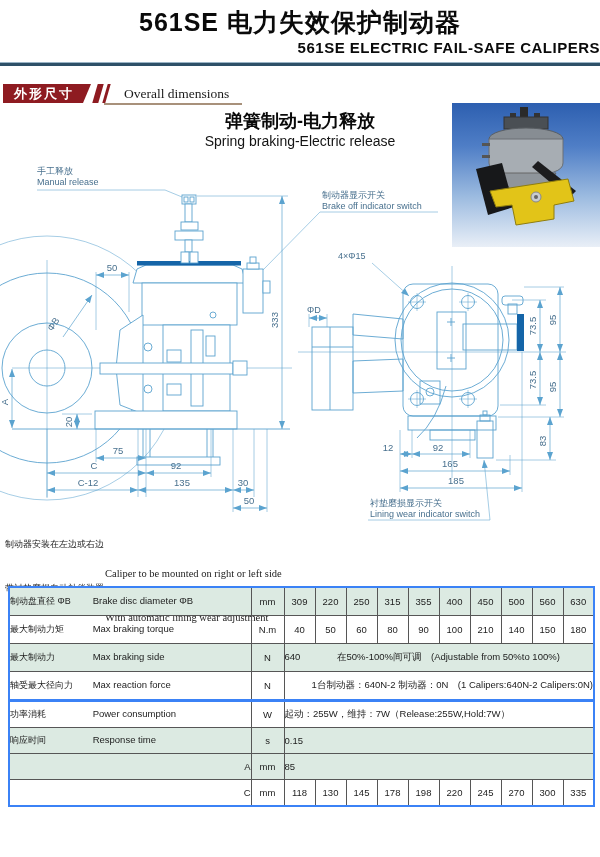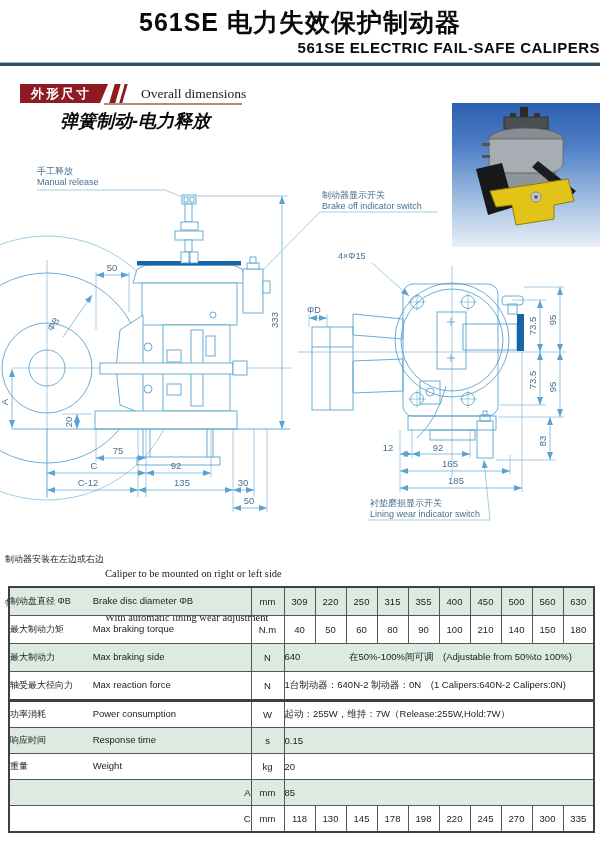--- a/index.html
+++ b/index.html
@@ -6,83 +6,84 @@
   #page{position:relative;width:600px;height:857px;background:#fff;overflow:hidden;
         font-family:"Liberation Sans",sans-serif;color:#111;}
   .abs{position:absolute;}
   
   #title-cn{top:6px;left:0;width:600px;text-align:center;font-size:25px;font-weight:bold;
             letter-spacing:1px;color:#0a0a0a;}
   #title-en{top:39px;left:0;width:600px;text-align:right;font-size:15px;font-weight:bold;
             letter-spacing:.5px;color:#0a0a0a;}
   #top-rule{top:62px;left:0;width:600px;height:3px;background:#2e5068;border-top:1px solid #9ab4c6;}
   
-  #banner{top:84px;left:3px;height:19px;display:flex;align-items:stretch;margin-left:17px;}
+  #banner{top:84px;left:3px;height:19px;display:flex;align-items:stretch;}
   #banner-red{width:82px;background:#8e1b21;clip-path:polygon(0 0,100% 0,calc(100% - 8px) 100%,0 100%);
               color:#fff;font-family:"Liberation Serif",serif;font-weight:bold;font-size:13px;
               display:flex;align-items:center;justify-content:center;letter-spacing:2px;padding-right:6px;}
   .stripe{background:#8e1b21;transform:skewX(-16deg);margin-left:4px;}
   #banner-en{margin-left:16px;font-family:"Liberation Serif",serif;font-size:13.5px;color:#1a1a1a;
              display:flex;align-items:center;}
   #banner-underline{top:103px;left:104px;width:138px;height:2px;background:#a8917b;}
   
-  #sub-cn{top:109px;left:60px;width:480px;text-align:left;font-size:18px;font-weight:bold;color:#0a0a0a;font-style:italic;}
+  #sub-cn{top:109px;left:60px;width:480px;text-align:center;font-size:18px;font-weight:bold;color:#0a0a0a;}
   #sub-en{top:133px;left:60px;width:480px;text-align:center;font-size:14px;color:#141414;}
   
   #photo{top:103px;left:452px;width:148px;height:144px;
          background:linear-gradient(180deg,#2d5fb0 0%,#4f7ec6 30%,#9cbbe0 65%,#e9eff7 100%);}
   
   #draw{top:160px;left:0;}
   #draw .o{stroke:#5ba3cf;fill:none;stroke-width:.9;}
   #draw .w{stroke:#5ba3cf;fill:#fff;stroke-width:.9;}
   #draw .t{stroke:#5ba3cf;fill:none;stroke-width:.55;}
   #draw .d{stroke:#5ba3cf;fill:none;stroke-width:.7;}
   #draw text{font-family:"Liberation Sans",sans-serif;fill:#48708e;}
   #draw .dt{font-size:9.5px;}
   #draw .ct{font-size:9px;}
   
   #notes{top:537px;left:5px;font-size:10px;color:#1c1c1c;}
-  .note-line{display:flex;line-height:15px;align-items:center;}
+  .note-line{display:flex;line-height:15px;}
   .note-cn{width:100px;font-size:9px;}
   .note-en{font-family:"Liberation Serif",serif;font-size:10.5px;margin-top:29px;}
   
   table.spec{position:absolute;left:8px;width:584px;border-collapse:collapse;table-layout:fixed;
-             font-size:9.5px;color:#1c1c1c;border:2px solid #404040;}
+             font-size:9.5px;color:#1c1c1c;border:2px solid #3b82f6;}
   table.spec td{border:1px solid #565656;padding:0;height:27px;overflow:hidden;white-space:nowrap;}
   #t1{top:586px;} #t2{top:700px;}
   #t2 td{height:25px;}
   .shade td{background:#dceae2;}
   td.lbl{padding-left:23px;}
   td.lbl .cn{display:inline-block;width:80px;font-size:9px;}
   td.lbl .en{font-size:9.5px;}
   td.lblr{text-align:right;padding-right:44px;}
   td.unit,td.val{text-align:center;}
-  td.ctr{text-align:left;}
+  td.ctr{text-align:right;}
   td.lft{text-align:left;padding-left:12px;}
   td.mix{padding-left:10px;}
-  td.mix .rest{margin-left:46px;}
+  td.mix .rest{margin-left:34px;}
 </style>
 </head>
 <body>
 
 <div id="page">
 
   <div class="abs" id="title-cn">561SE 电力失效保护制动器</div>
   <div class="abs" id="title-en">561SE ELECTRIC FAIL-SAFE CALIPERS</div>
   <div class="abs" id="top-rule"></div>
 
   <div class="abs" id="banner">
     <div id="banner-red">外形尺寸</div>
     <div class="stripe" style="width:6px"></div>
     <div class="stripe" style="width:3px"></div>
     <div id="banner-en">Overall dimensions</div>
   </div>
   <div class="abs" id="banner-underline"></div>
 
   <div class="abs" id="sub-cn">弹簧制动-电力释放</div>
+  <div class="abs" id="sub-en">Spring braking-Electric release</div>
 
   <svg class="abs" id="draw" width="600" height="416" viewBox="0 160 600 416">
     <defs>
       <marker id="ar" markerWidth="9" markerHeight="7" refX="8" refY="3" orient="auto-start-reverse" markerUnits="userSpaceOnUse">
         <path d="M0 0 L8 3 L0 6 Z" fill="#5ba3cf"></path>
       </marker>
     </defs>
 
     <g>
       <line class="t" x1="12" y1="368" x2="292" y2="368"></line>
@@ -389,27 +390,20 @@
       <td class="unit">W</td>
       <td class="lft" colspan="10">起动：255W，维持：7W（Release:255W,Hold:7W）</td>
     </tr>
     <tr class="shade">
       <td class="lbl">
         <span class="cn">响应时间</span>
         <span class="en">Response time</span></td>
       <td class="unit">s</td>
       <td class="lft" colspan="10">0.15</td>
     </tr>
-    <tr>
-      <td class="lbl">
-        <span class="cn">重量</span>
-        <span class="en">Weight</span></td>
-      <td class="unit">kg</td>
-      <td class="lft" colspan="10">20</td>
-    </tr>
     <tr class="shade">
       <td class="lblr">A</td>
       <td class="unit">mm</td>
       <td class="lft" colspan="10">85</td>
     </tr>
     <tr>
       <td class="lblr">C</td>
       <td class="unit">mm</td>
       <td class="val">118</td>
       <td class="val">130</td>

